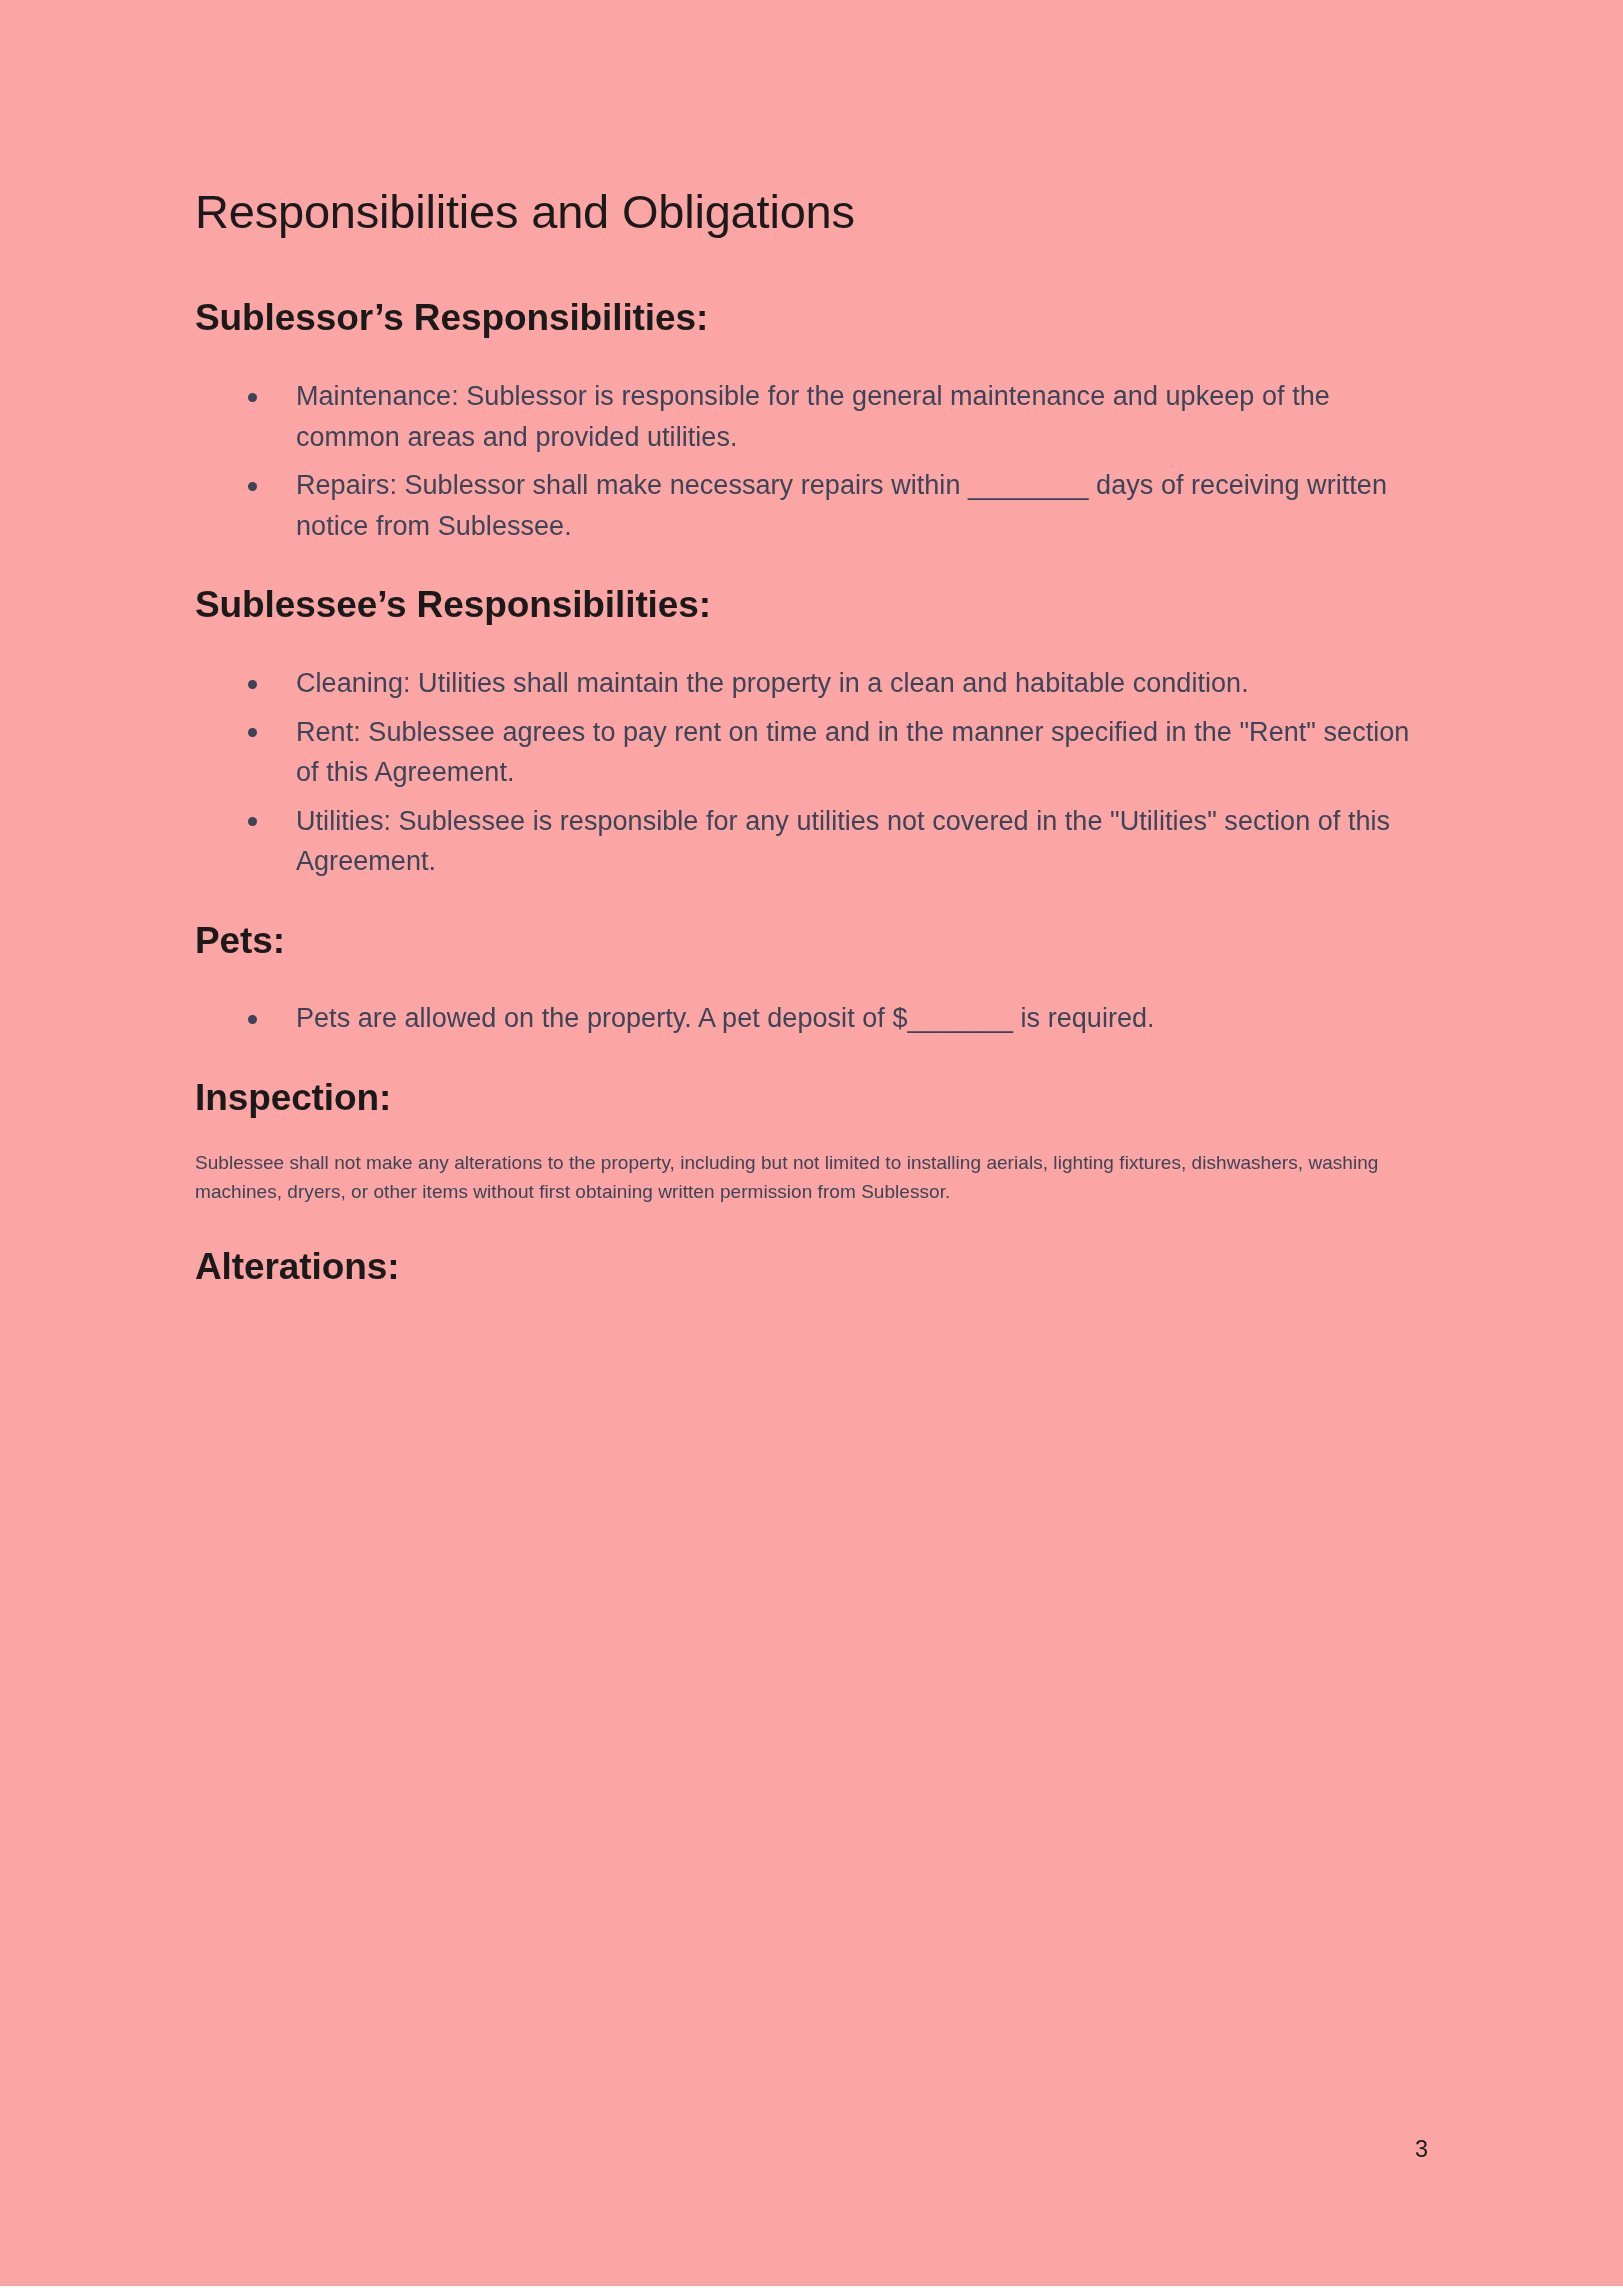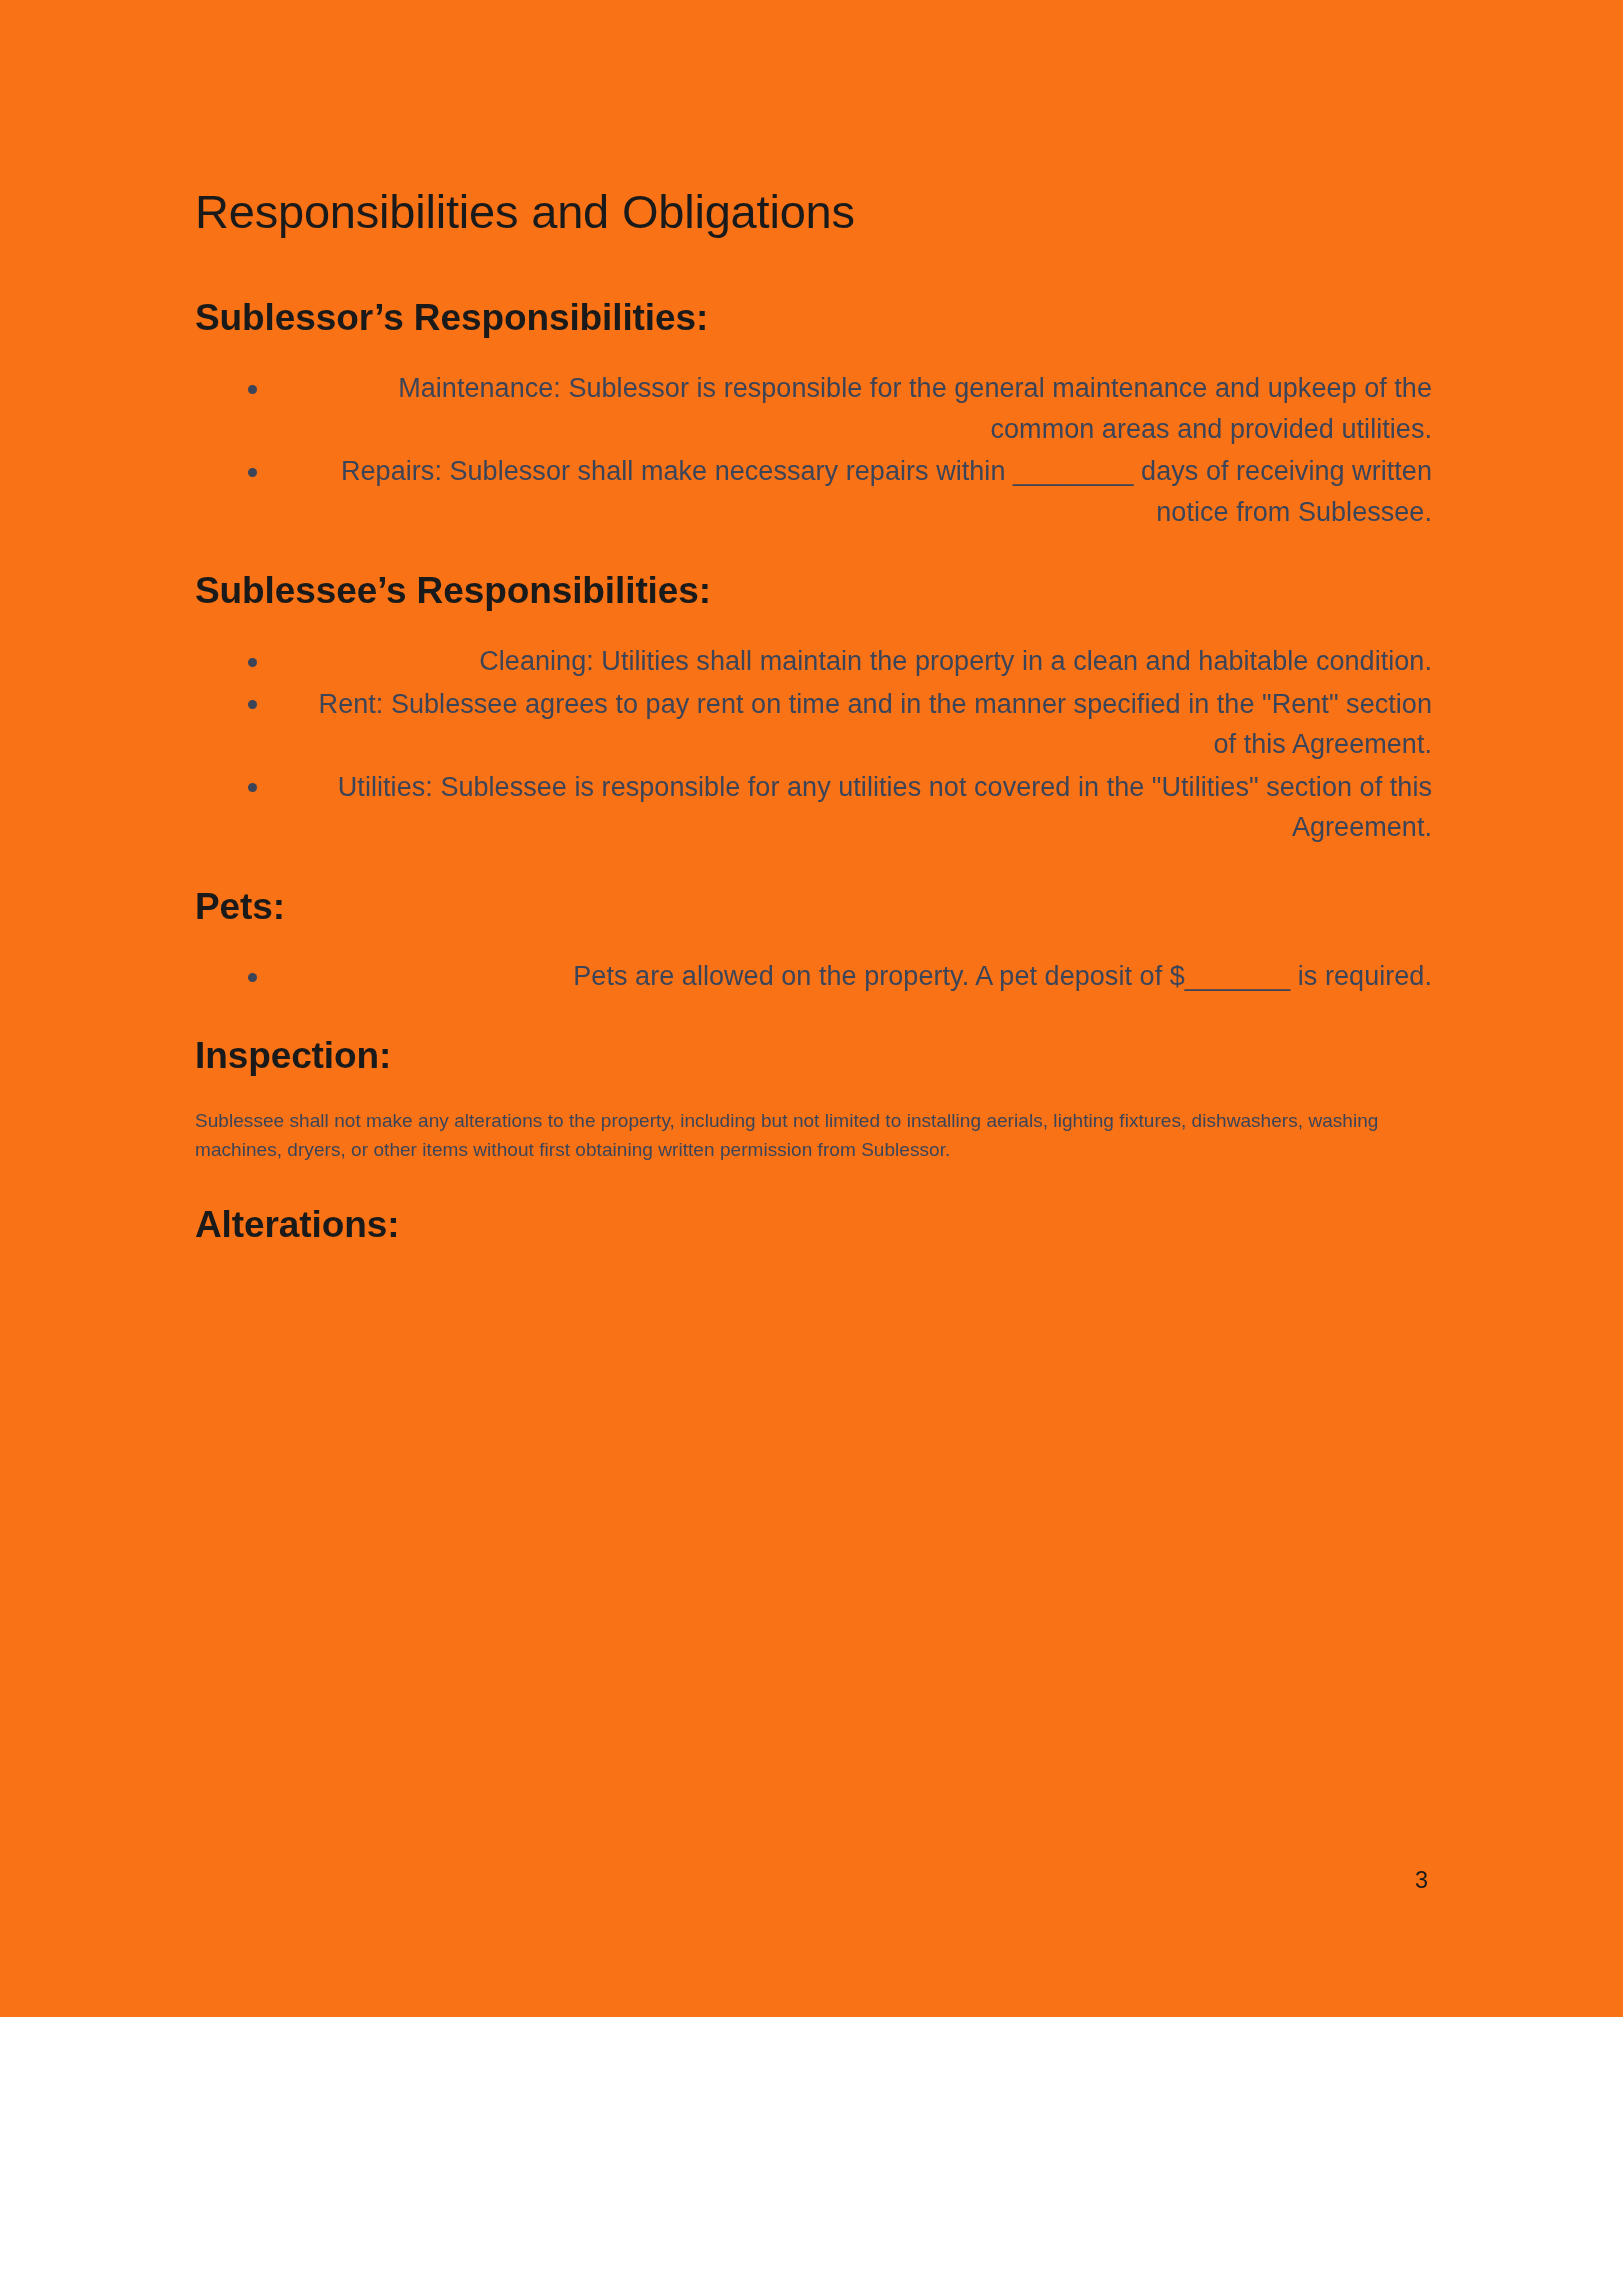--- a/index.html
+++ b/index.html
@@ -7,22 +7,22 @@
     padding: 0;
     background: #ffffff;
   }
   body {
     font-family: "Liberation Sans", sans-serif;
     -webkit-font-smoothing: antialiased;
   }
   .page {
     position: relative;
     width: 1623px;
-    height: 2017px;
-    background: #f97316;
+    height: 2286px;
+    background: #fca5a5;
     box-sizing: border-box;
     overflow: hidden;
   }
   .content {
     position: absolute;
     left: 195px;
     top: 184px;
     width: 1237px;
   }
 
@@ -55,23 +55,22 @@
     list-style: none;
     margin: 0;
     padding: 0;
   }
   ul.bullets > li {
     position: relative;
     padding-left: 101px;
     font-size: 27px;
     line-height: 1.50;
     color: #3c4458;
-    margin: 0 0 2px 0;
+    margin: 8px 0 2px 0;
     letter-spacing: 0.05px;
-    text-align: right;
   }
   ul.bullets > li::before {
     content: "";
     position: absolute;
     left: 53px;
     top: 16.7px;
     width: 8.8px;
     height: 8.8px;
     border-radius: 50%;
     background: #3c4458;

